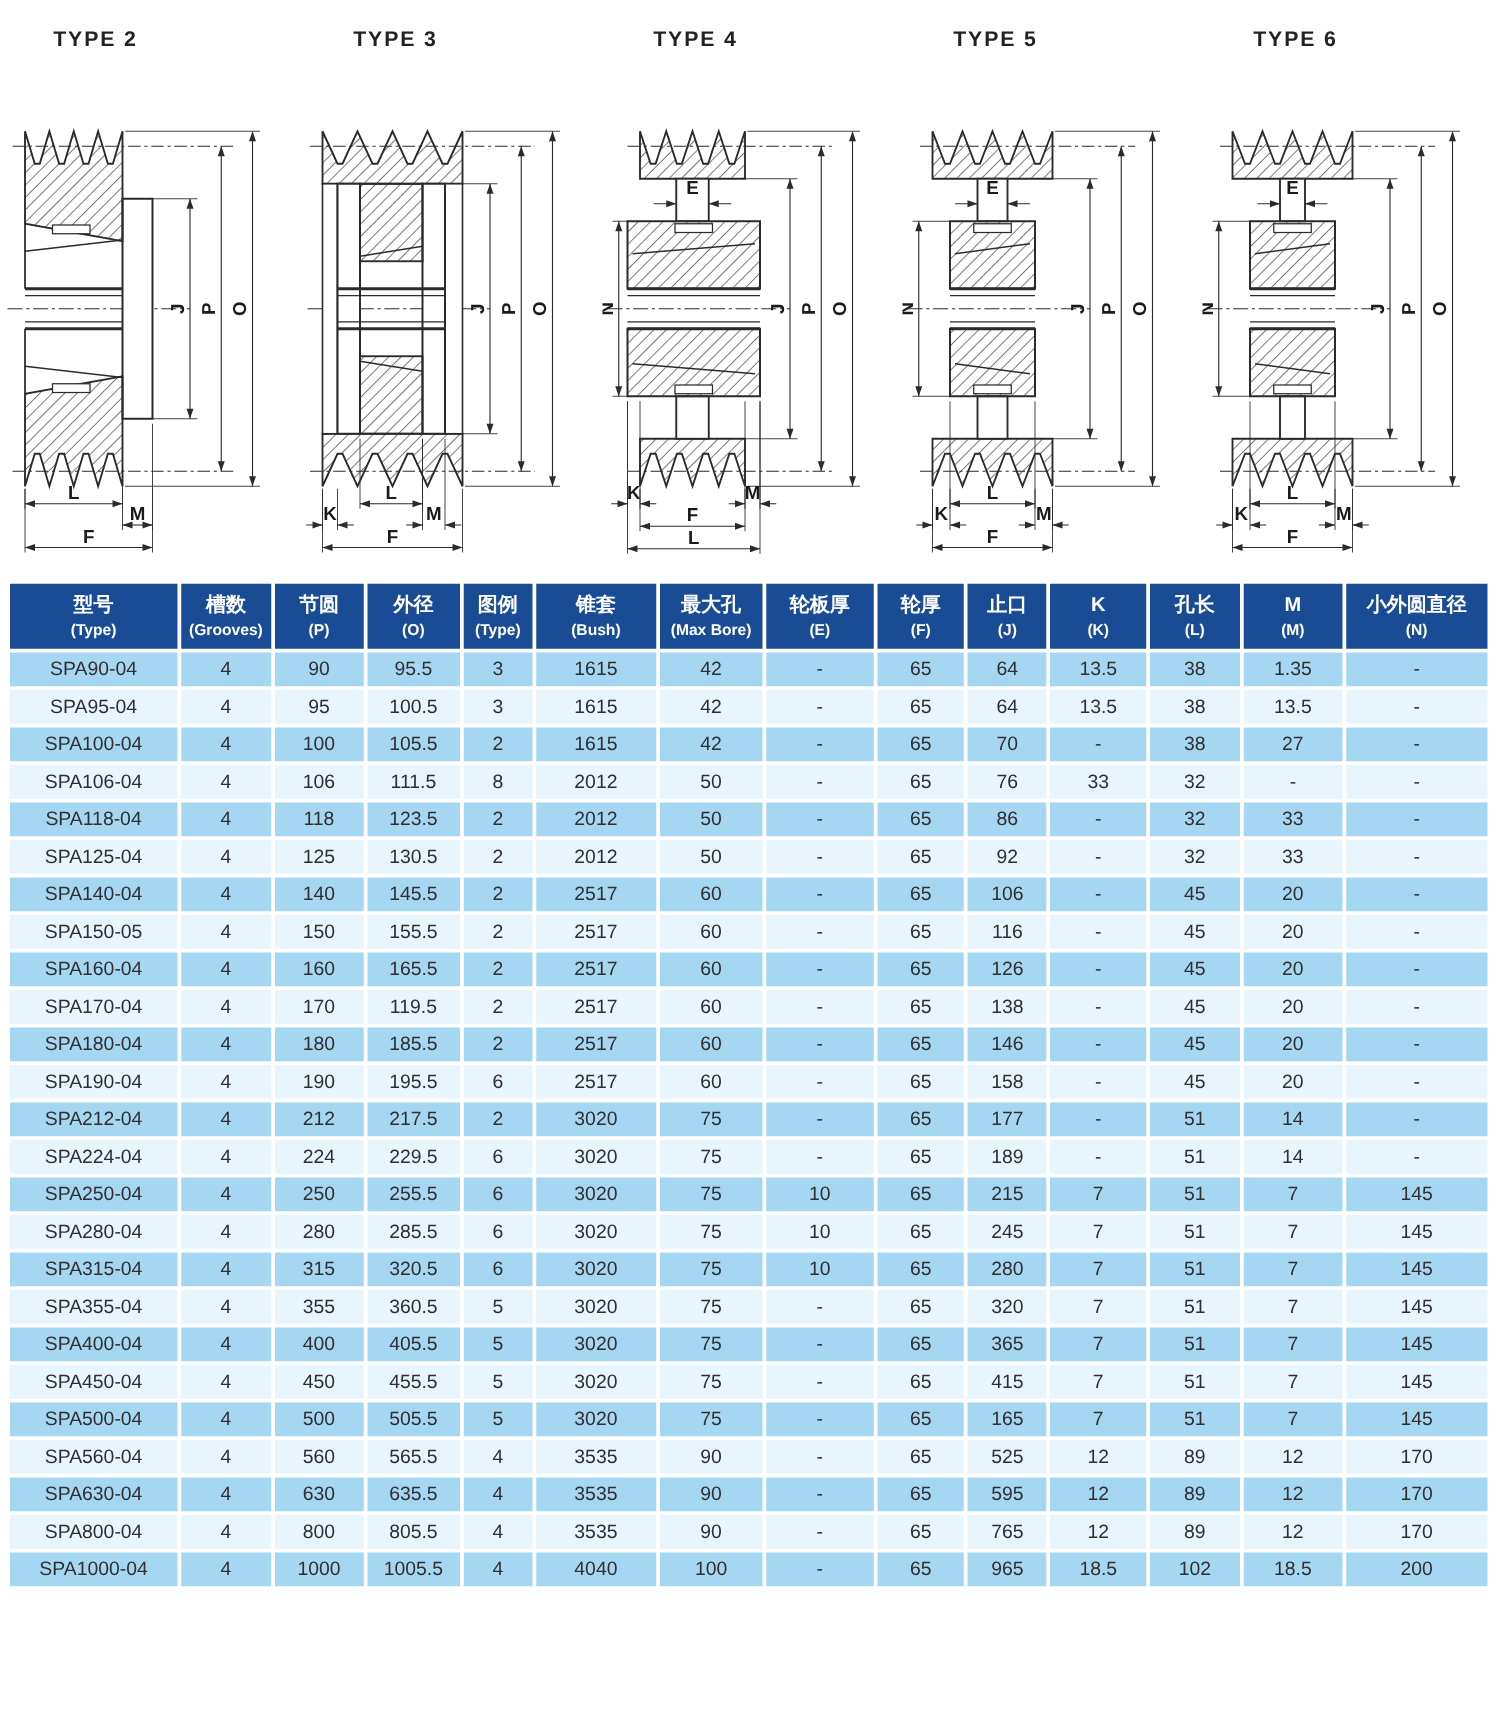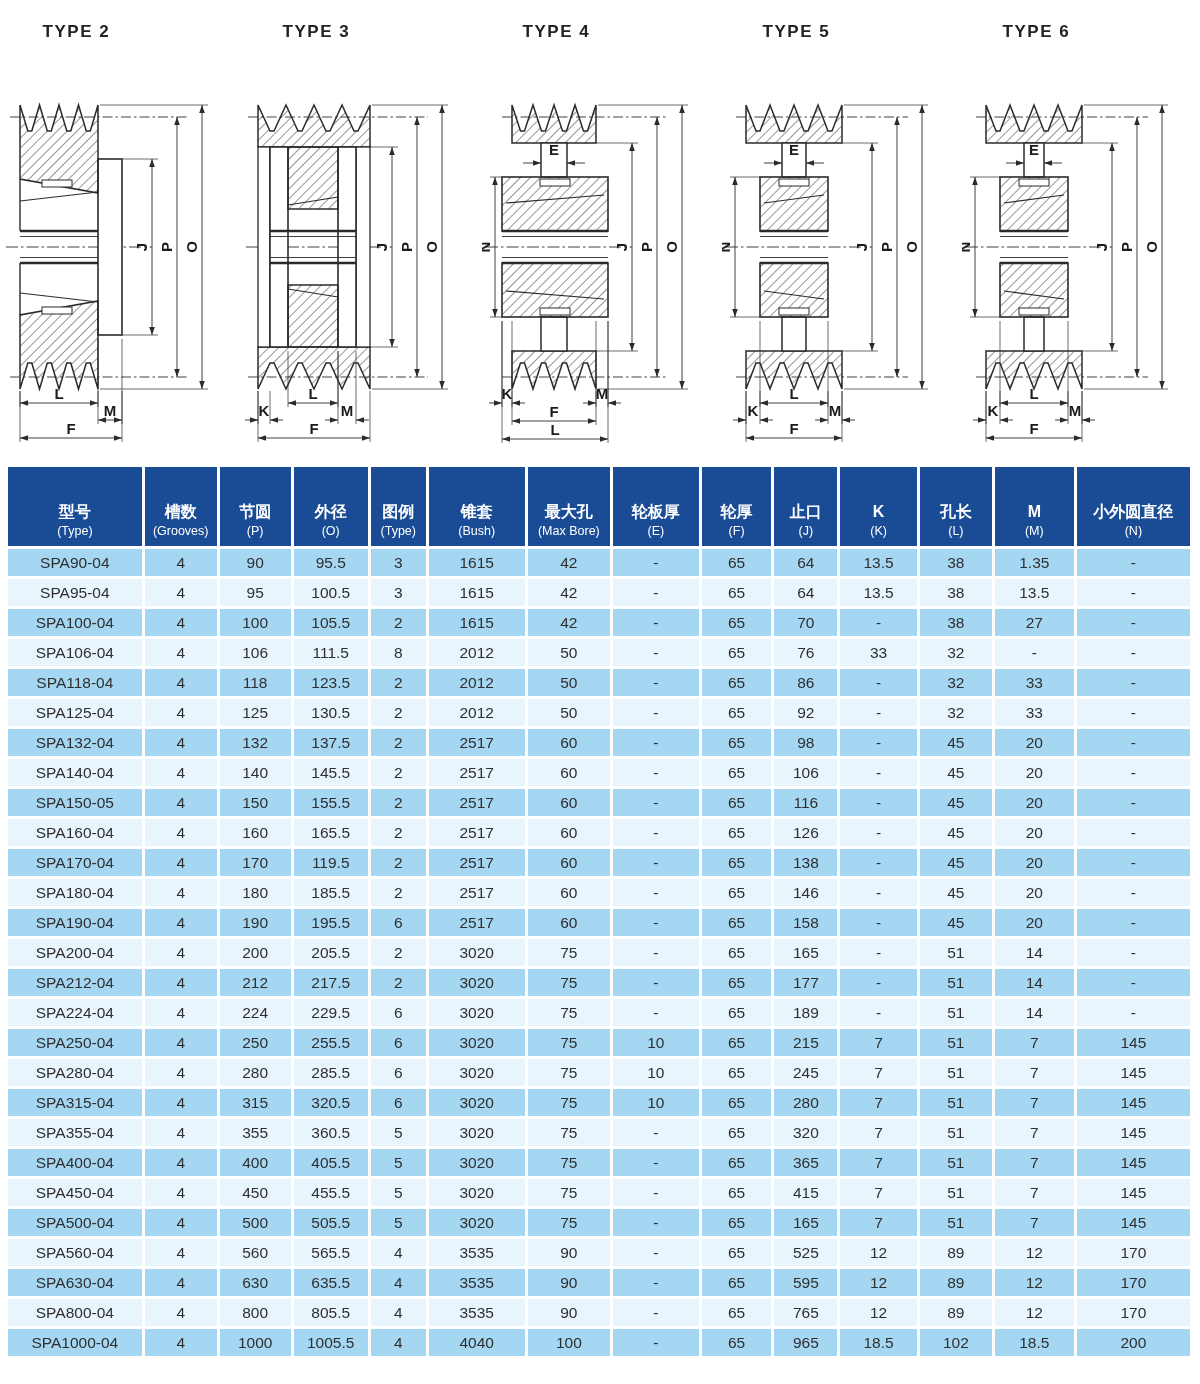--- a/index.html
+++ b/index.html
@@ -18,22 +18,22 @@
   }
   svg.pulley{display:block;width:236px;height:402px;margin-top:4px;}
   svg.pulley text{font-family:"Liberation Sans","DejaVu Sans",sans-serif;}
   
   .table-wrap{padding:0 5px;margin-top:12px;}
   table.spec{width:100%;border-collapse:separate;border-spacing:3px;table-layout:fixed;}
   table.spec th{
     background:var(--header-bg,#1a4c96);color:#fff;vertical-align:middle;
     padding:8px 0 7px 0;font-weight:normal;
   }
-  table.spec th .zh{font-size:16px;font-weight:bold;line-height:1.3;margin-top:27px;}
-  table.spec th .en{font-size:12.5px;font-weight:normal;line-height:1.25;margin-top:1px;}
+  table.spec th .zh{font-size:16px;font-weight:bold;line-height:1.3;}
+  table.spec th .en{font-size:12.5px;font-weight:bold;line-height:1.25;margin-top:1px;}
   table.spec td{
     text-align:center;font-size:15.5px;color:#2f2f2f;
     padding:3.5px 0;height:20px;overflow:hidden;white-space:nowrap;
   }
   table.spec tbody tr:nth-child(odd) td{background:var(--row-odd,#a5d7f3);}
   table.spec tbody tr:nth-child(even) td{background:var(--row-even,#e9f5fd);}
 </style>
 </head>
 <body>
 
@@ -573,36 +573,20 @@
             <td>50</td>
             <td>-</td>
             <td>65</td>
             <td>92</td>
             <td>-</td>
             <td>32</td>
             <td>33</td>
             <td>-</td>
           </tr>
           <tr>
-            <td>SPA132-04</td>
-            <td>4</td>
-            <td>132</td>
-            <td>137.5</td>
-            <td>2</td>
-            <td>2517</td>
-            <td>60</td>
-            <td>-</td>
-            <td>65</td>
-            <td>98</td>
-            <td>-</td>
-            <td>45</td>
-            <td>20</td>
-            <td>-</td>
-          </tr>
-          <tr>
             <td>SPA140-04</td>
             <td>4</td>
             <td>140</td>
             <td>145.5</td>
             <td>2</td>
             <td>2517</td>
             <td>60</td>
             <td>-</td>
             <td>65</td>
             <td>106</td>
@@ -682,36 +666,20 @@
             <td>195.5</td>
             <td>6</td>
             <td>2517</td>
             <td>60</td>
             <td>-</td>
             <td>65</td>
             <td>158</td>
             <td>-</td>
             <td>45</td>
             <td>20</td>
-            <td>-</td>
-          </tr>
-          <tr>
-            <td>SPA200-04</td>
-            <td>4</td>
-            <td>200</td>
-            <td>205.5</td>
-            <td>2</td>
-            <td>3020</td>
-            <td>75</td>
-            <td>-</td>
-            <td>65</td>
-            <td>165</td>
-            <td>-</td>
-            <td>51</td>
-            <td>14</td>
             <td>-</td>
           </tr>
           <tr>
             <td>SPA212-04</td>
             <td>4</td>
             <td>212</td>
             <td>217.5</td>
             <td>2</td>
             <td>3020</td>
             <td>75</td>

